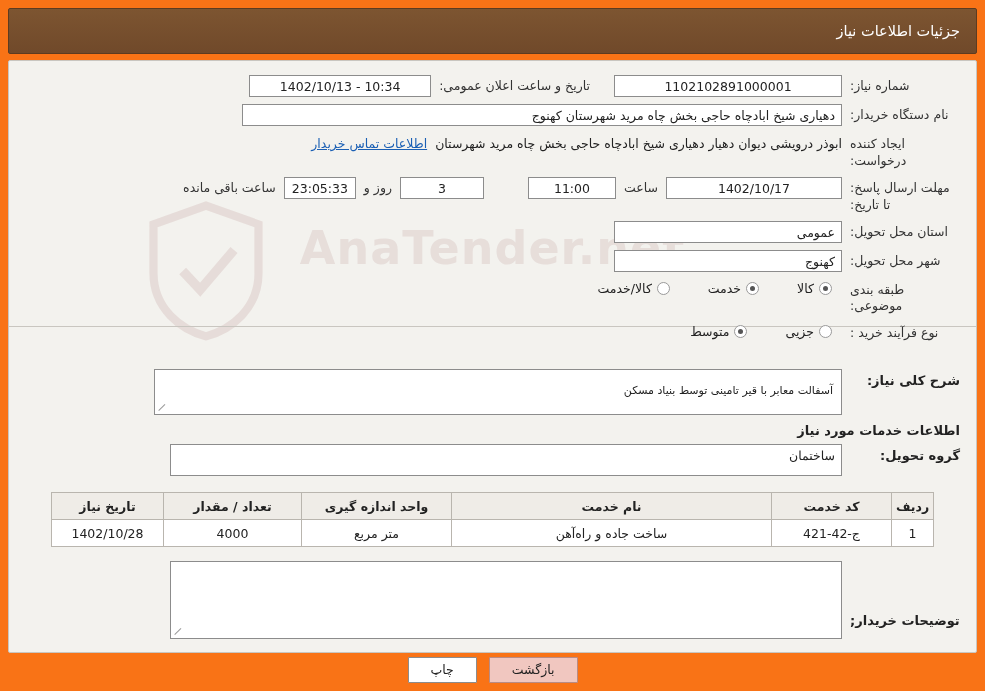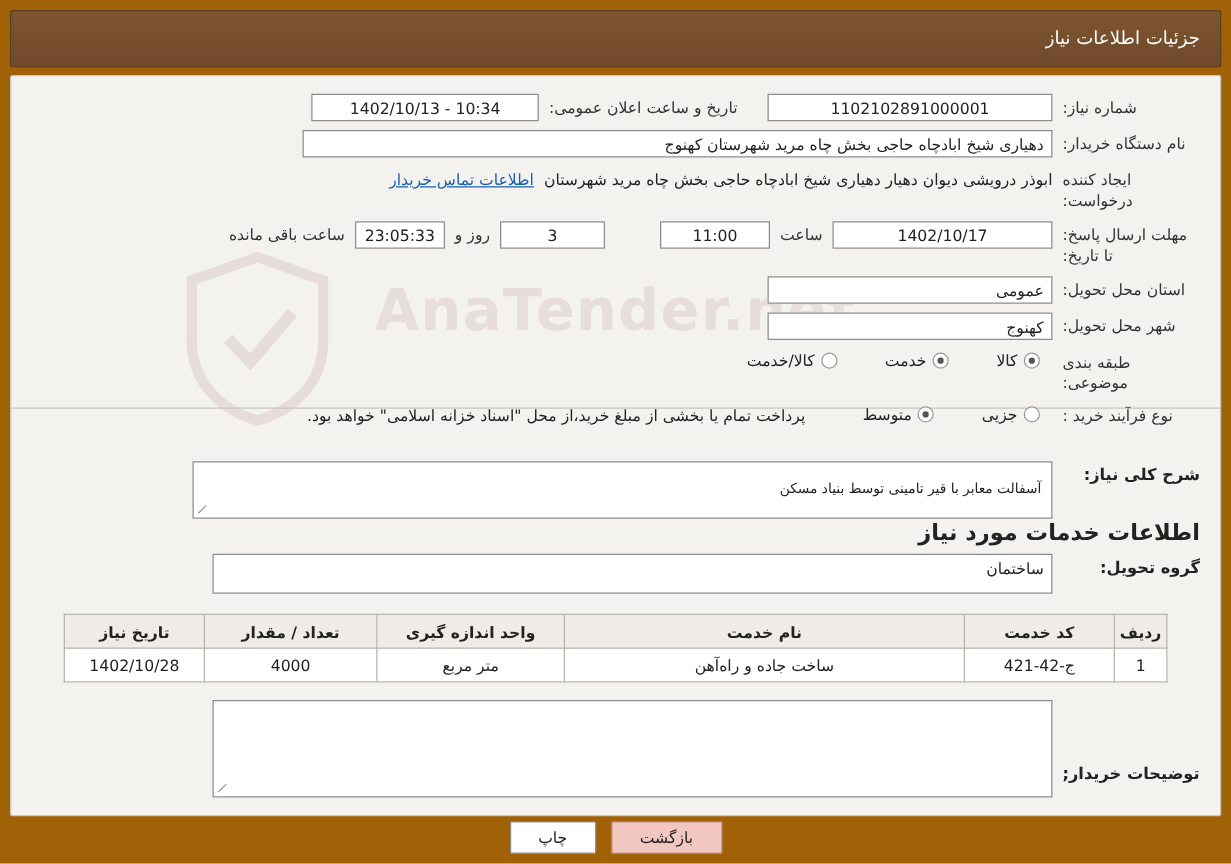--- a/index.html
+++ b/index.html
@@ -6,21 +6,21 @@
   html, body {
     margin: 0; padding: 0;
     width: 985px; height: 691px;
     background: #ffffff;
     font-family: "DejaVu Sans", "Liberation Sans", sans-serif;
     direction: rtl;
   }
   .page {
     position: relative;
     width: 985px; height: 691px;
-    background: #a16207;
+    background: #f97316;
     overflow: hidden;
   }
   
   .header {
     position: absolute; top: 8px; right: 8px; left: 8px;
     height: 46px;
     background: #7a5230;
     background: linear-gradient(#7d5531, #70492a);
     border: 1px solid #5d3b20;
     border-radius: 2px;
@@ -128,22 +128,22 @@
     position: absolute; left: 3px; bottom: 2px;
     width: 10px; height: 10px;
   }
   .resize-grip::before {
     content: "";
     position: absolute; left: 1px; bottom: 1px;
     width: 9px; height: 1px; background: #999;
     transform: rotate(-45deg); transform-origin: left bottom;
   }
   .subtitle {
-    font-size: 18px; font-weight: bold; color: #222;
-    padding: 1px 16px 4px 0; position: relative; z-index: 2;
+    font-size: 13px; font-weight: bold; color: #222;
+    padding: 8px 16px 4px 0; position: relative; z-index: 2;
   }
   
   .tbl-wrap { position: relative; z-index: 2; padding: 4px 42px 0 42px; }
   table.grid { width: 100%; border-collapse: collapse; }
   table.grid th {
     background: #efece7;
     border: 1px solid #b9b5ae;
     font-size: 12.5px; color: #222; font-weight: bold;
     height: 27px; text-align: center;
   }
@@ -255,21 +255,20 @@
         <div class="radio-row" style="padding-top:2px;">
           <div class="radio-item">
             <span class="radio"></span>
             <span class="radio-label">جزیی</span>
           </div>
           <div class="radio-item">
             <span class="radio checked"></span>
             <span class="radio-label">متوسط</span>
           </div>
         </div>
-        <div class="plain-text" style="padding-right:18px;">پرداخت تمام یا بخشی از مبلغ خرید،از محل "اسناد خزانه اسلامی" خواهد بود.</div>
       </div>
     </div>
 
     <div class="sep" style="top:265px;"></div>
 
     <div class="desc-row" style="padding-top:14px;">
       <div class="desc-lbl">شرح کلی نیاز:</div>
       <div class="textarea" style="width:688px;height:46px;">
         آسفالت معابر با قیر تامینی توسط بنیاد مسکن<span class="resize-grip"></span>
       </div>

